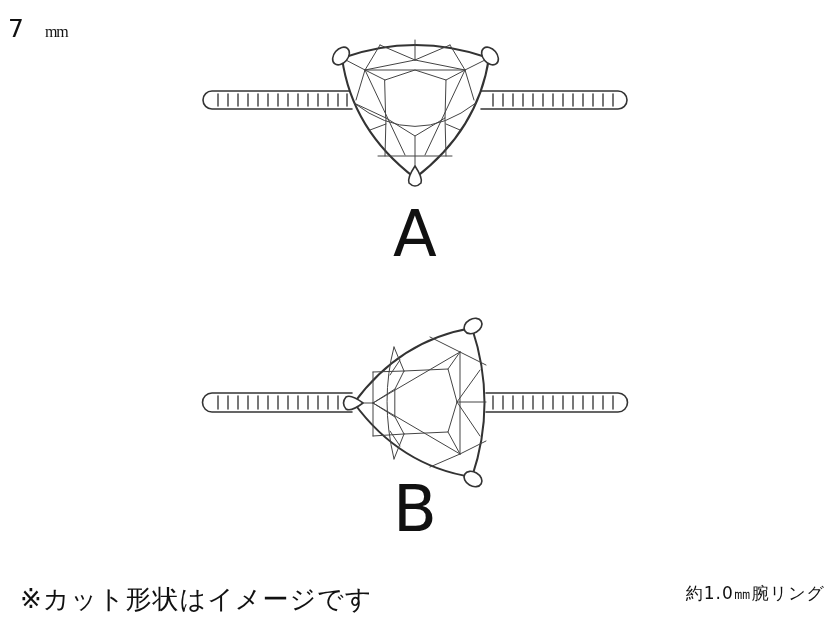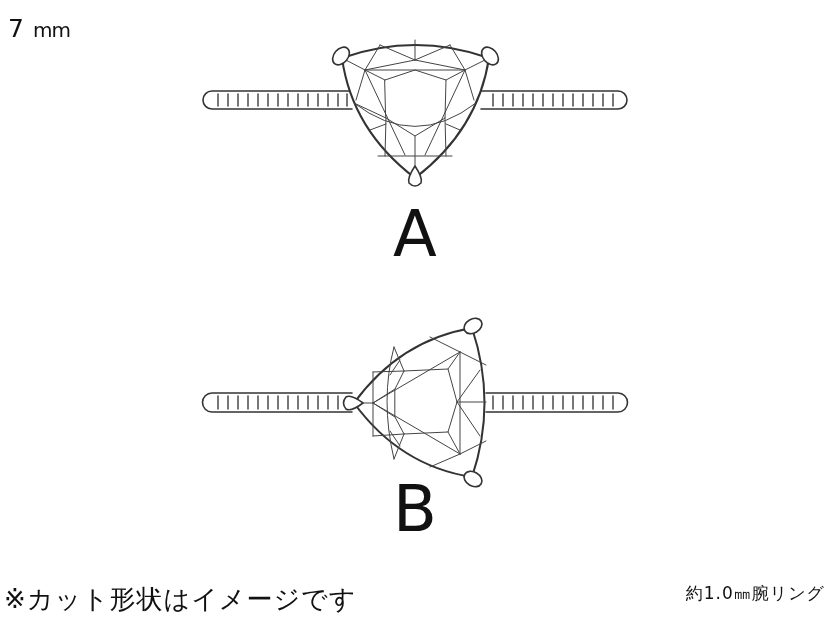--- a/index.html
+++ b/index.html
@@ -1,25 +1,25 @@
 <!DOCTYPE html>
 <html><head>
   <meta charset="utf-8">
   <style>
     html, body { margin: 0; padding: 0; background: #ffffff; }
     body { width: 835px; height: 625px; position: relative; overflow: hidden;
            font-family: "DejaVu Sans", "Liberation Sans", sans-serif; color: #111; }
     .size-label { position: absolute; left: 8px; top: 14px; font-size: 25px; letter-spacing: 1px; }
-    .size-label .unit { font-size: 20px; letter-spacing: -1px; margin-left: 8px; }
+    .size-label .unit { font-size: 16px; letter-spacing: -1px; margin-left: 20px; font-family: Liberation Serif, serif; }
     .drawing { position: absolute; left: 0; top: 0; }
     .letter { position: absolute; font-family: "DejaVu Sans", "Liberation Sans", sans-serif;
               font-size: 64px; font-weight: 400; line-height: 1; width: 80px; text-align: center; }
     .letter-a { left: 375px; top: 202px; }
     .letter-b { left: 375px; top: 477px; }
-    .note { position: absolute; left: 4px; top: 582px; font-size: 26px; letter-spacing: 1px; }
+    .note { position: absolute; left: 20px; top: 582px; font-size: 26px; letter-spacing: 1px; }
     .ring-width { position: absolute; right: 10px; top: 582px; font-size: 17px; letter-spacing: 1px; }
   </style>
 </head>
 <body>
 
 <div class="size-label">
   <span>7</span><span class="unit">mm</span>
 </div>
 
 <svg class="drawing" width="835" height="625" viewBox="0 0 835 625" fill="none" stroke="#333" stroke-linejoin="round" stroke-linecap="round">

